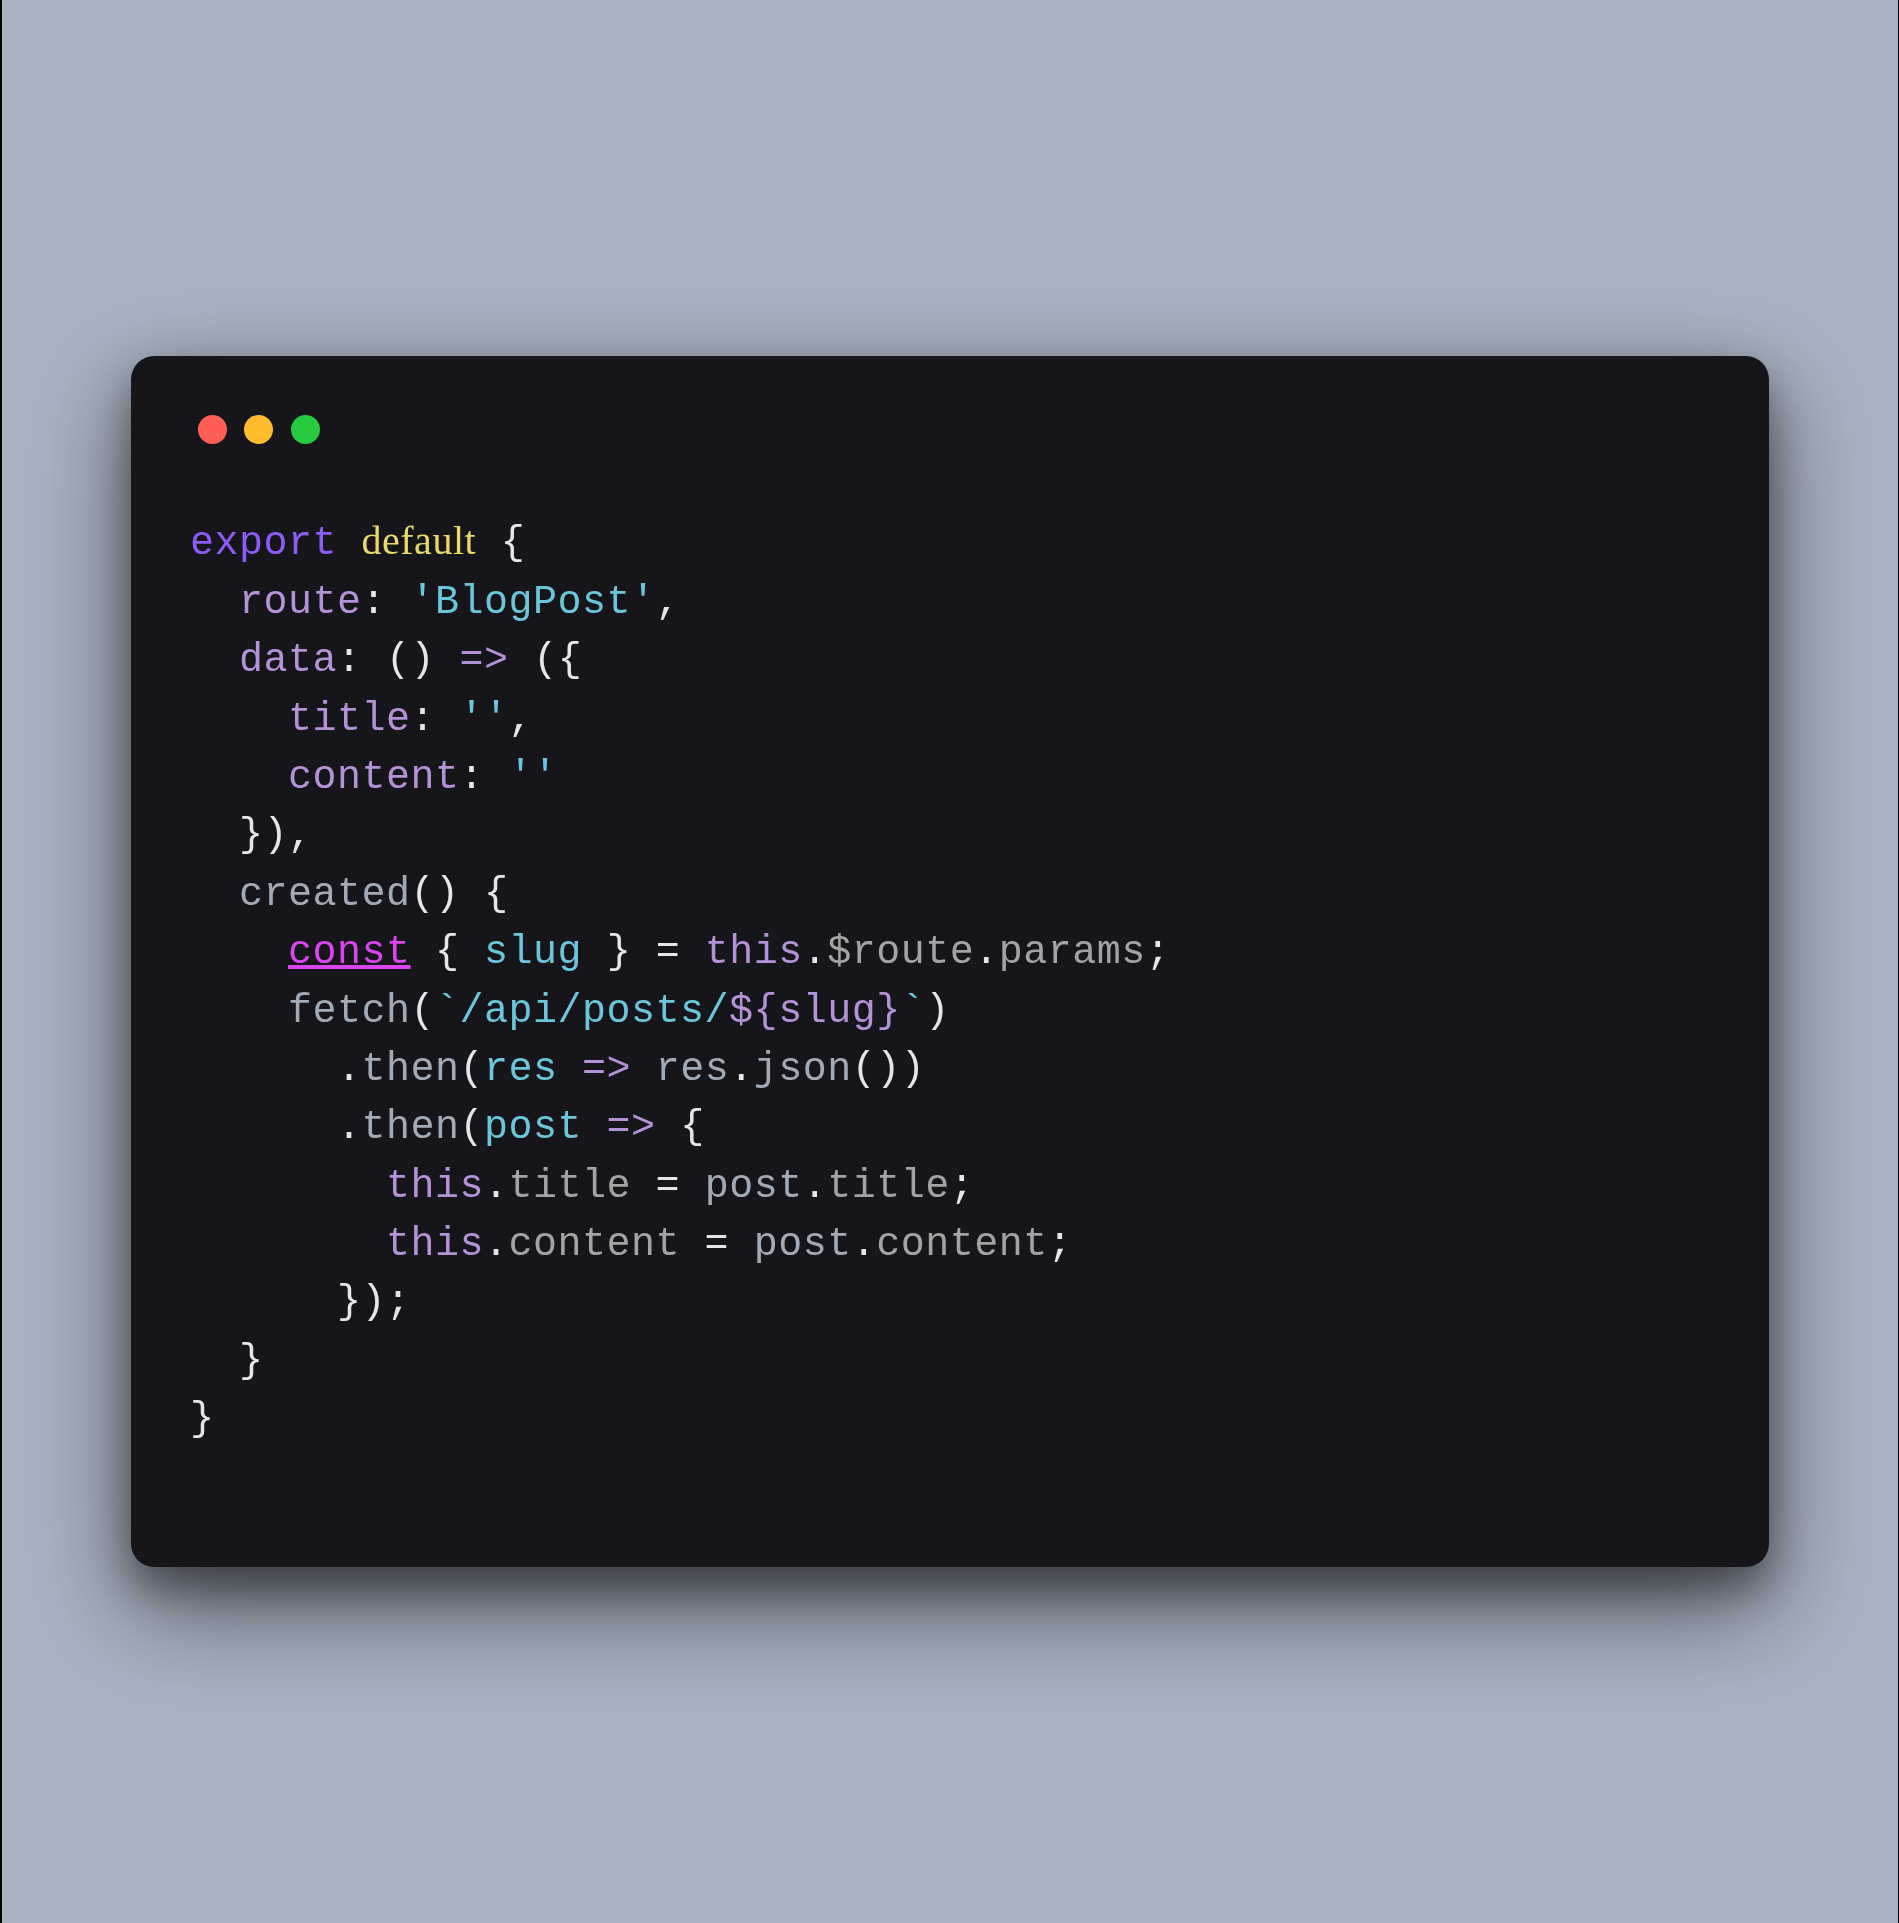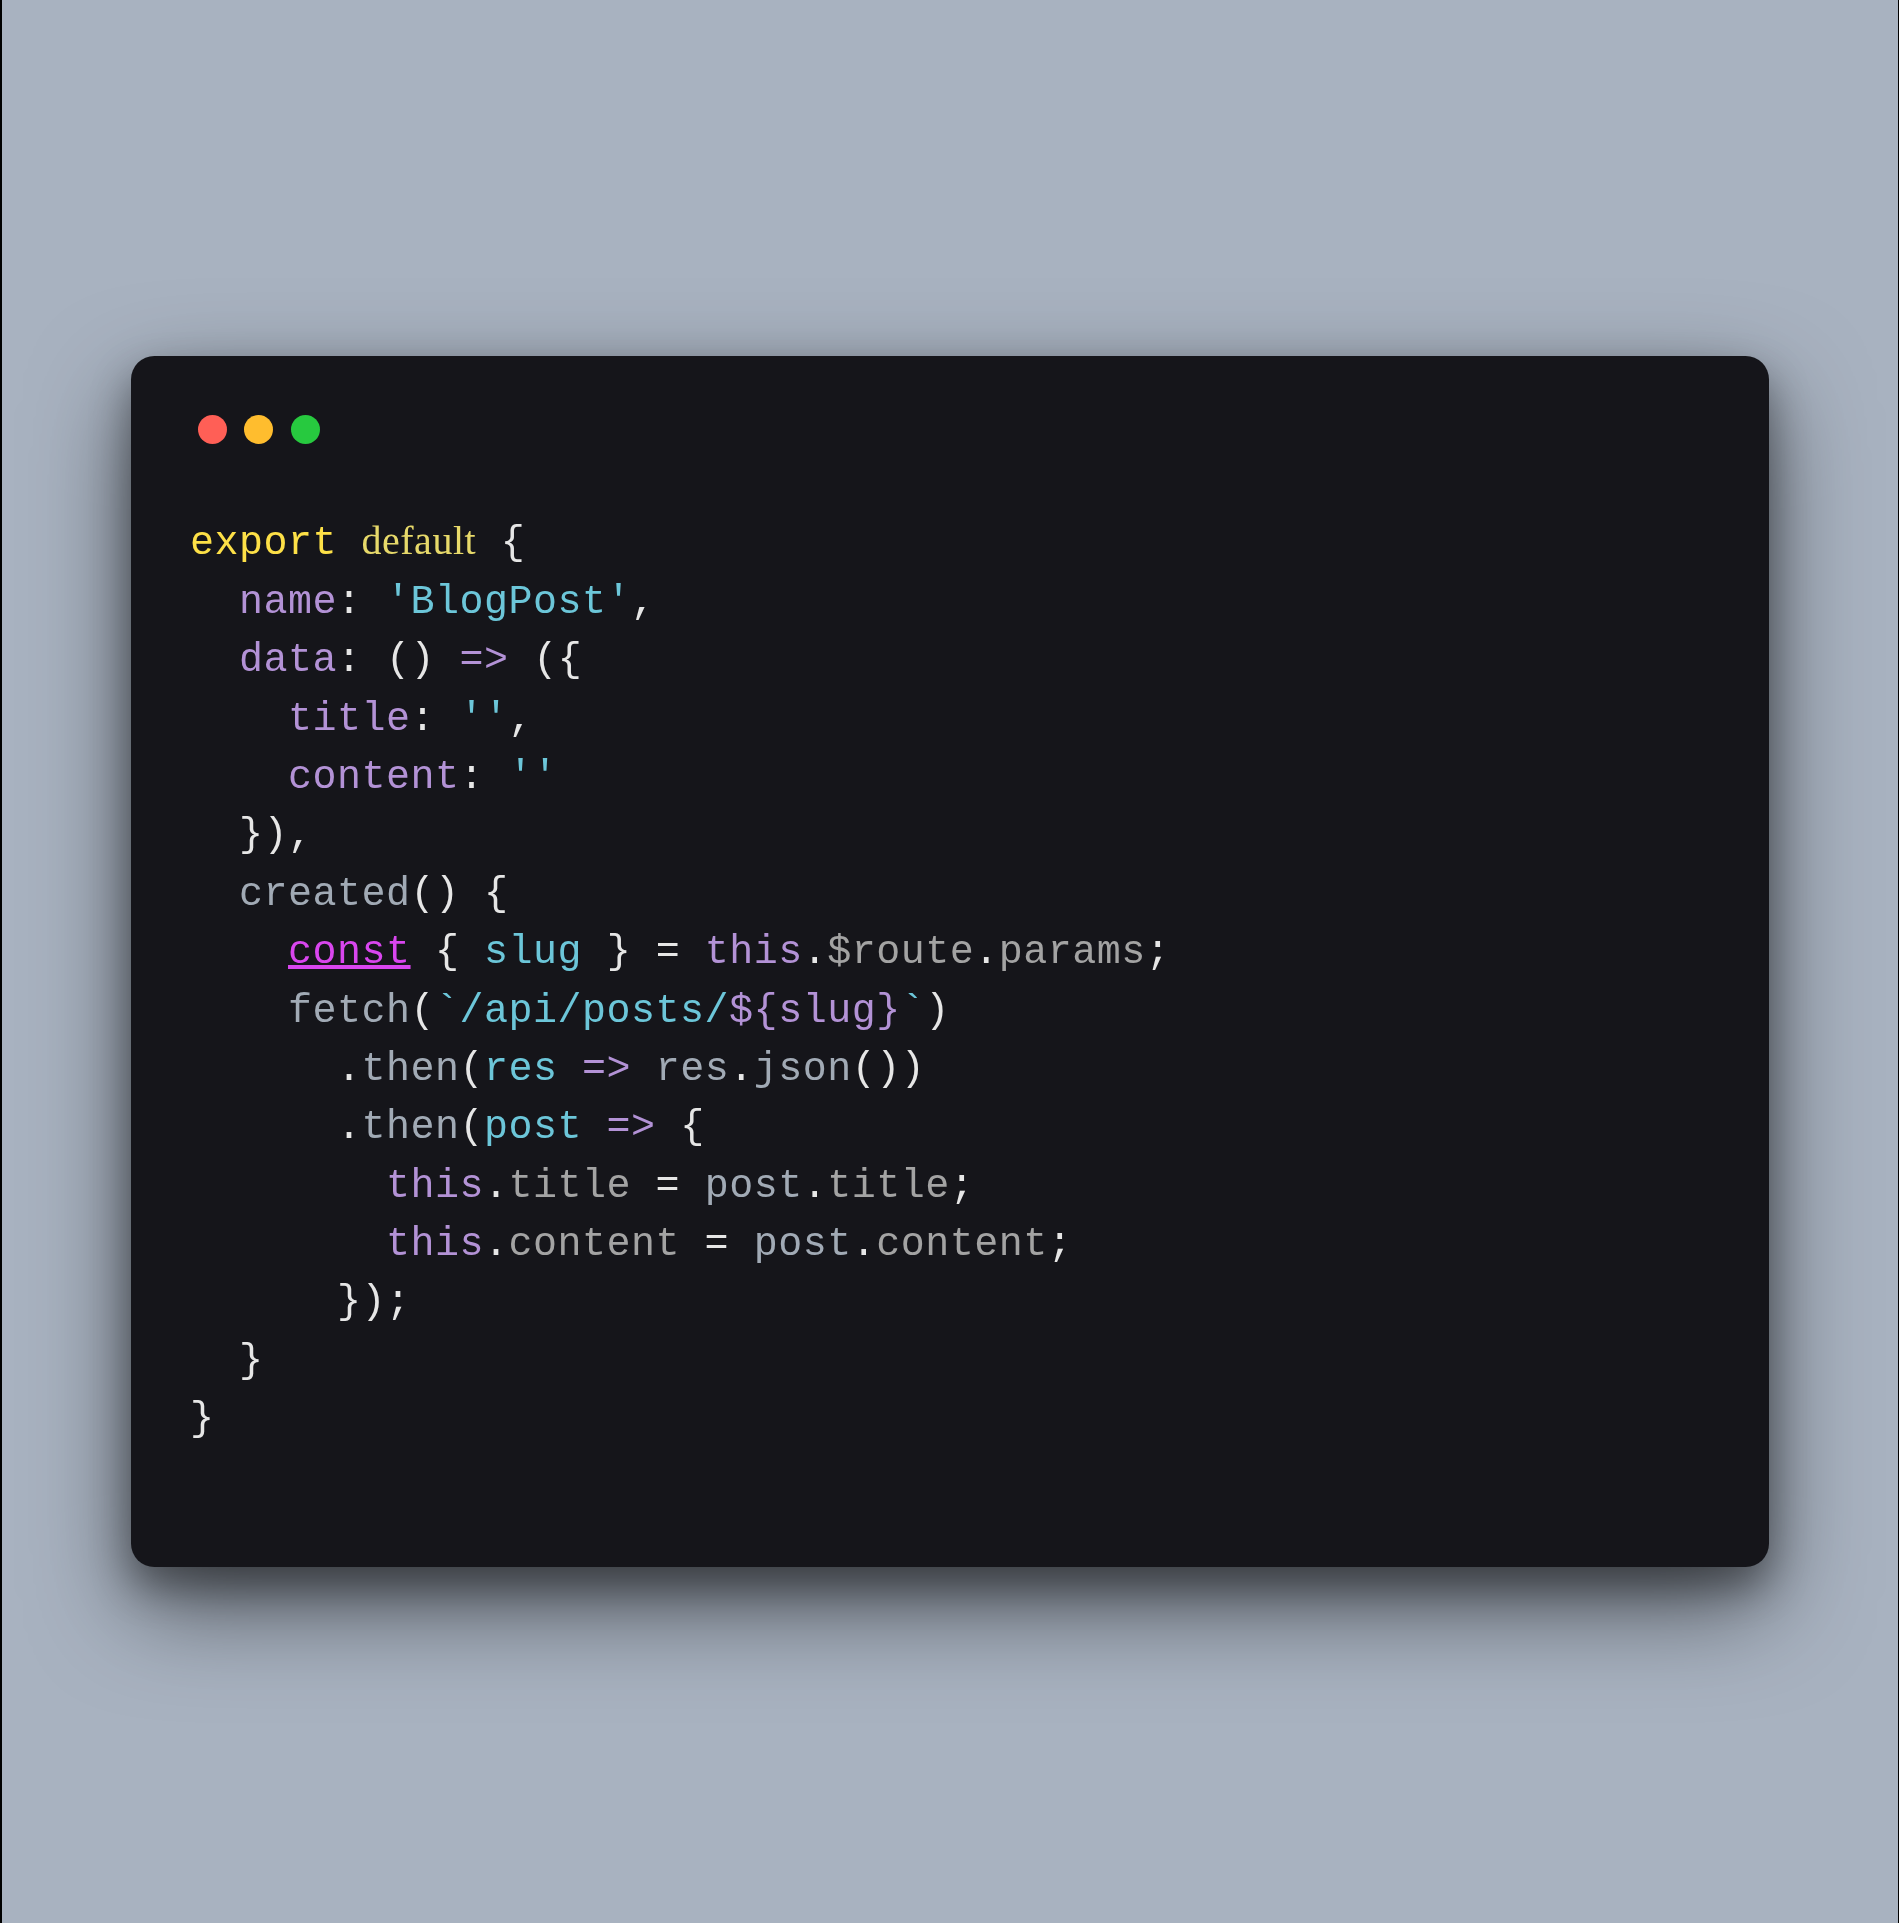--- a/index.html
+++ b/index.html
@@ -48,21 +48,21 @@
     .code {
       font-size: 40px;
       line-height: 1.46;
       white-space: pre;
       color: #e6e6e6;
       letter-spacing: 0.5px;
       font-weight: 500;
     }
 
     
-    .kw-export { color: #fde047; }      
+    .kw-export { color: #8b5cf6; }      
     .kw-default { color: #e7d96a; font-family: Liberation Serif, serif; }     
     .kw-const { color: #d946ef; text-decoration: underline; }       
     .prop { color: #b392d6; }           
     .this { color: #b392d6; }           
     .str { color: #6cc6d9; margin-top: 45px; }            
     .id-cyan { color: #6cc6d9; }        
     .created { color: #a1aab5; margin-top: 46px; }        
     .grey { color: #a1aab5; text-align: center; }           
     .punc { color: #e6e6e6; }           
     .arrow { color: #b392d6; }          
@@ -74,21 +74,21 @@
 <body>
 
 <div class="window">
   <div class="traffic-lights">
     <div class="light red"></div>
     <div class="light yellow"></div>
     <div class="light green"></div>
   </div>
 
   <div class="code"><span class="kw-export">export</span> <span class="kw-default">default</span> <span class="punc">{</span>
-  <span class="prop">name</span><span class="punc">:</span> <span class="str">'BlogPost'</span><span class="punc">,</span>
+  <span class="prop">route</span><span class="punc">:</span> <span class="str">'BlogPost'</span><span class="punc">,</span>
   <span class="prop">data</span><span class="punc">:</span> <span class="punc">(</span><span class="punc">)</span> <span class="arrow">=&gt;</span> <span class="punc">(</span><span class="punc">{</span>
     <span class="prop">title</span><span class="punc">:</span> <span class="str">''</span><span class="punc">,</span>
     <span class="prop">content</span><span class="punc">:</span> <span class="str">''</span>
   <span class="punc">}</span><span class="punc">)</span><span class="punc">,</span>
   <span class="created">created</span><span class="punc">(</span><span class="punc">)</span> <span class="punc">{</span>
     <span class="kw-const">const</span> <span class="punc">{</span> <span class="id-cyan">slug</span> <span class="punc">}</span> <span class="punc">=</span> <span class="this">this</span><span class="punc">.</span><span class="dot-prop">$route</span><span class="punc">.</span><span class="dot-prop">params</span><span class="punc">;</span>
     <span class="grey">fetch</span><span class="punc">(</span><span class="str">`/api/posts/</span><span class="interp-wrap">${</span><span class="interp-id">slug</span><span class="interp-wrap">}</span><span class="str">`</span><span class="punc">)</span>
       <span class="punc">.</span><span class="grey">then</span><span class="punc">(</span><span class="id-cyan">res</span> <span class="arrow">=&gt;</span> <span class="grey">res</span><span class="punc">.</span><span class="grey">json</span><span class="punc">(</span><span class="punc">)</span><span class="punc">)</span>
       <span class="punc">.</span><span class="grey">then</span><span class="punc">(</span><span class="id-cyan">post</span> <span class="arrow">=&gt;</span> <span class="punc">{</span>
         <span class="this">this</span><span class="punc">.</span><span class="dot-prop">title</span> <span class="punc">=</span> <span class="grey">post</span><span class="punc">.</span><span class="dot-prop">title</span><span class="punc">;</span>

